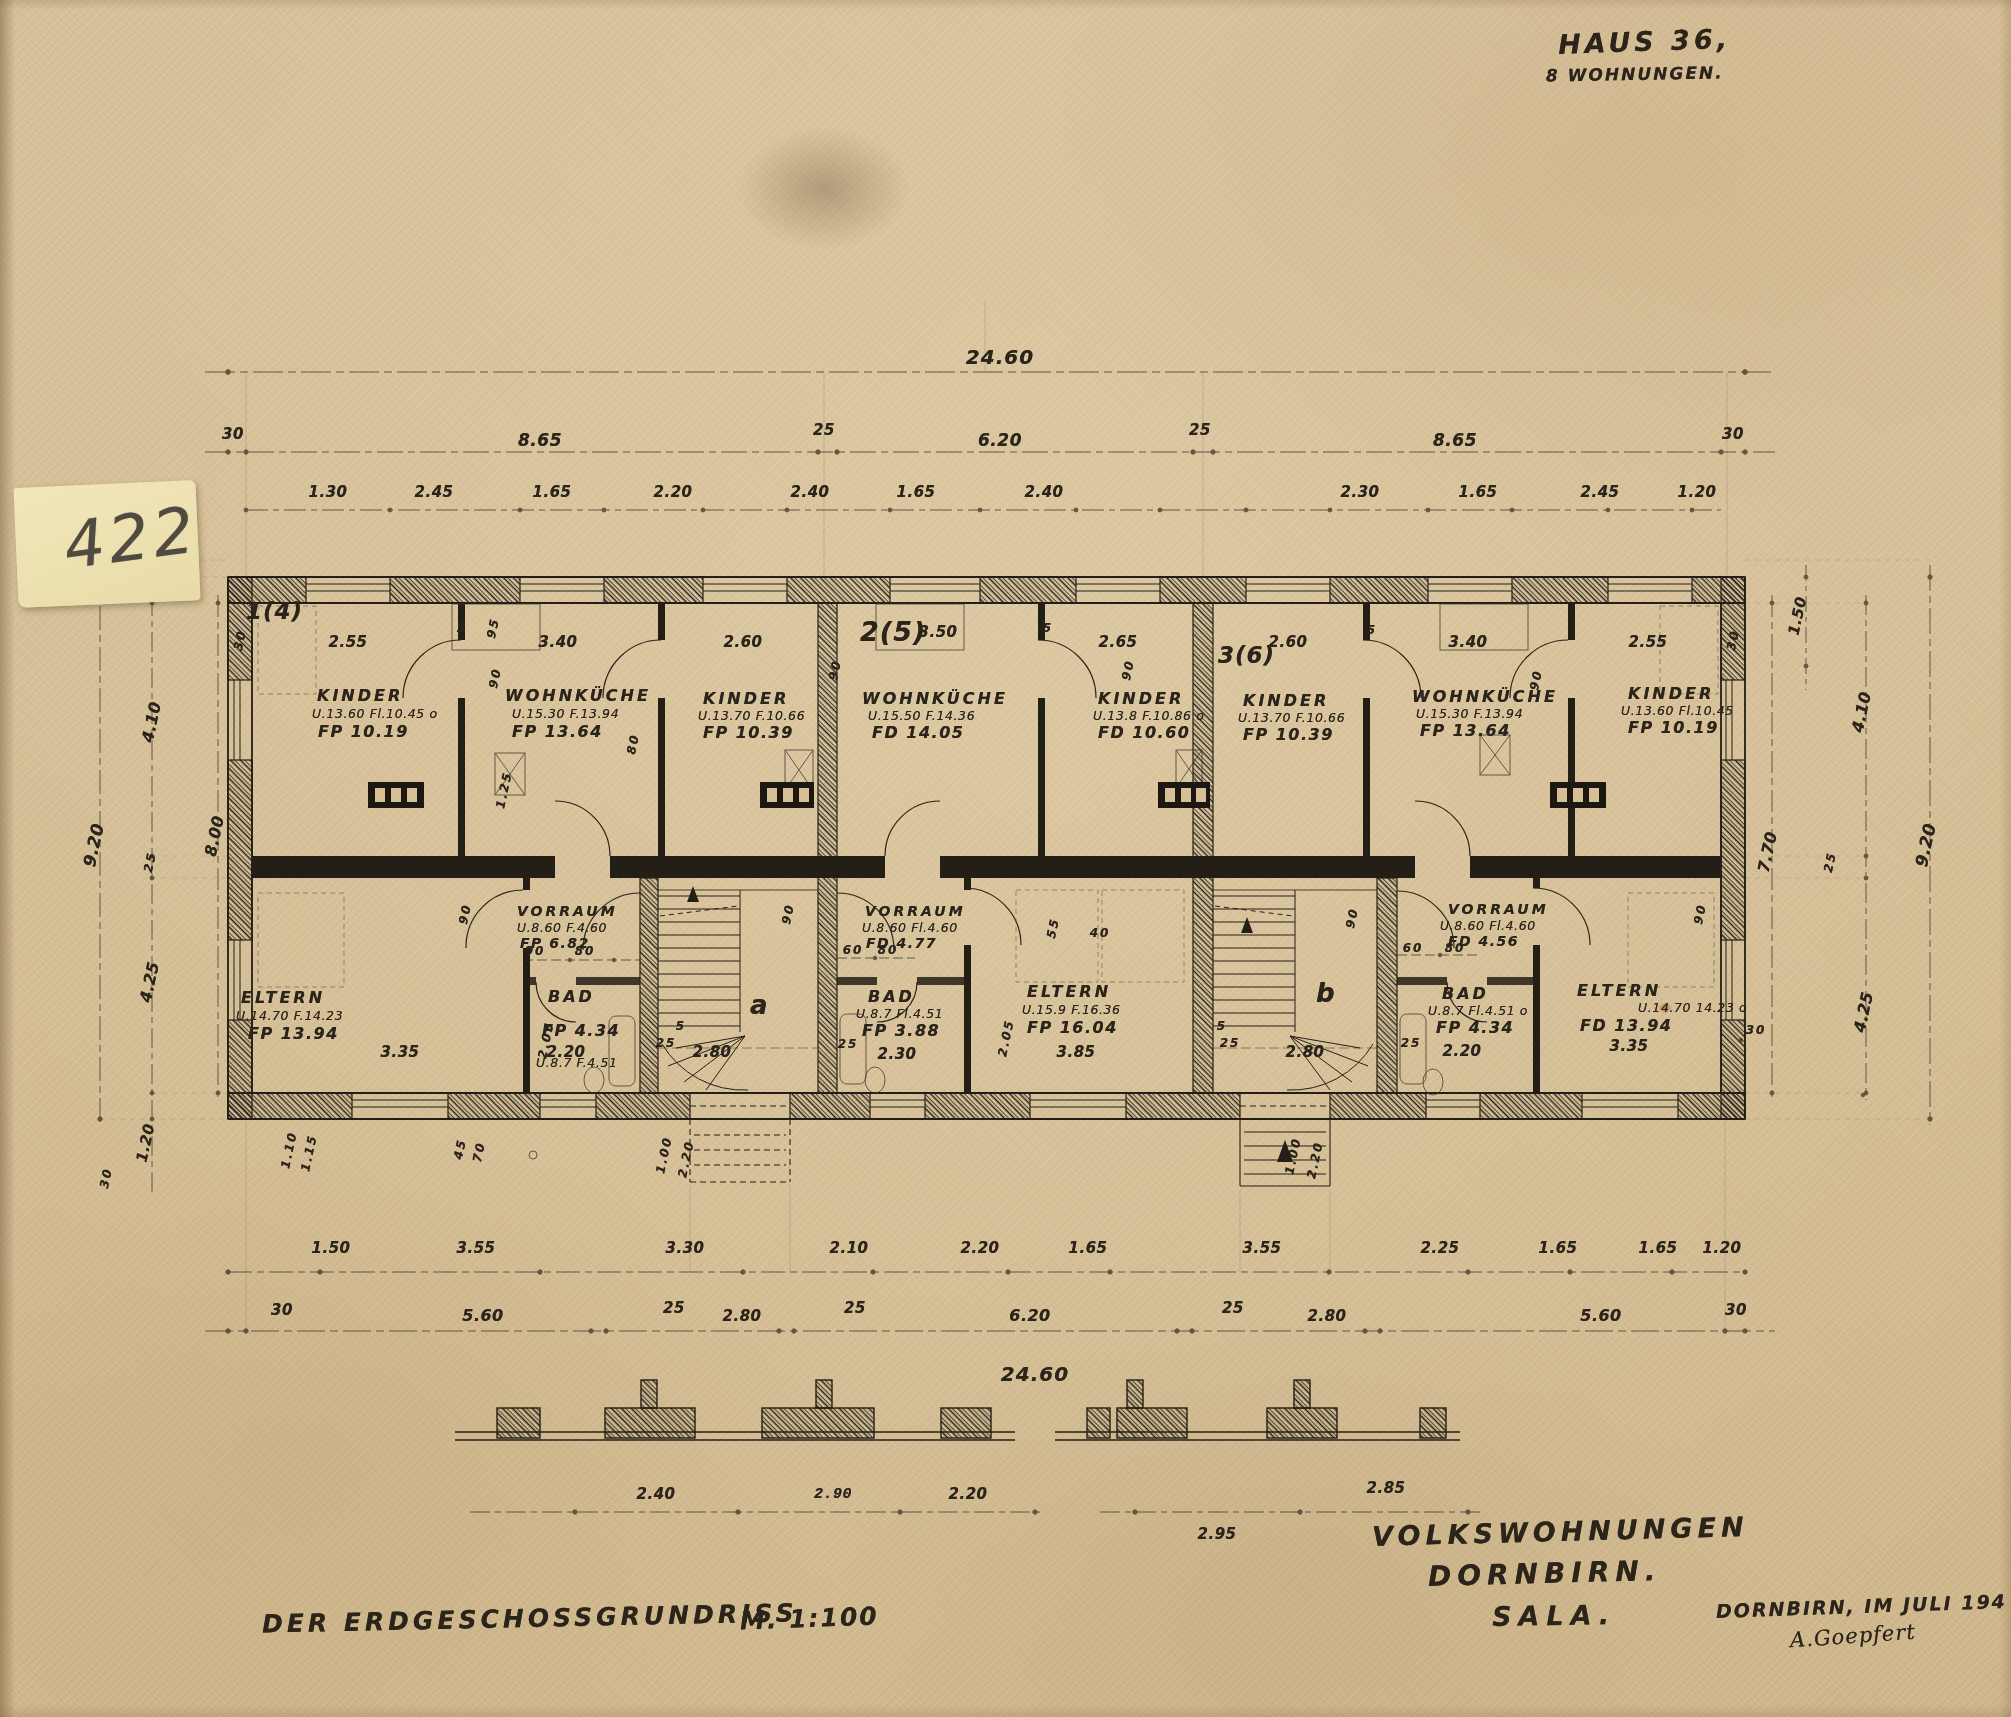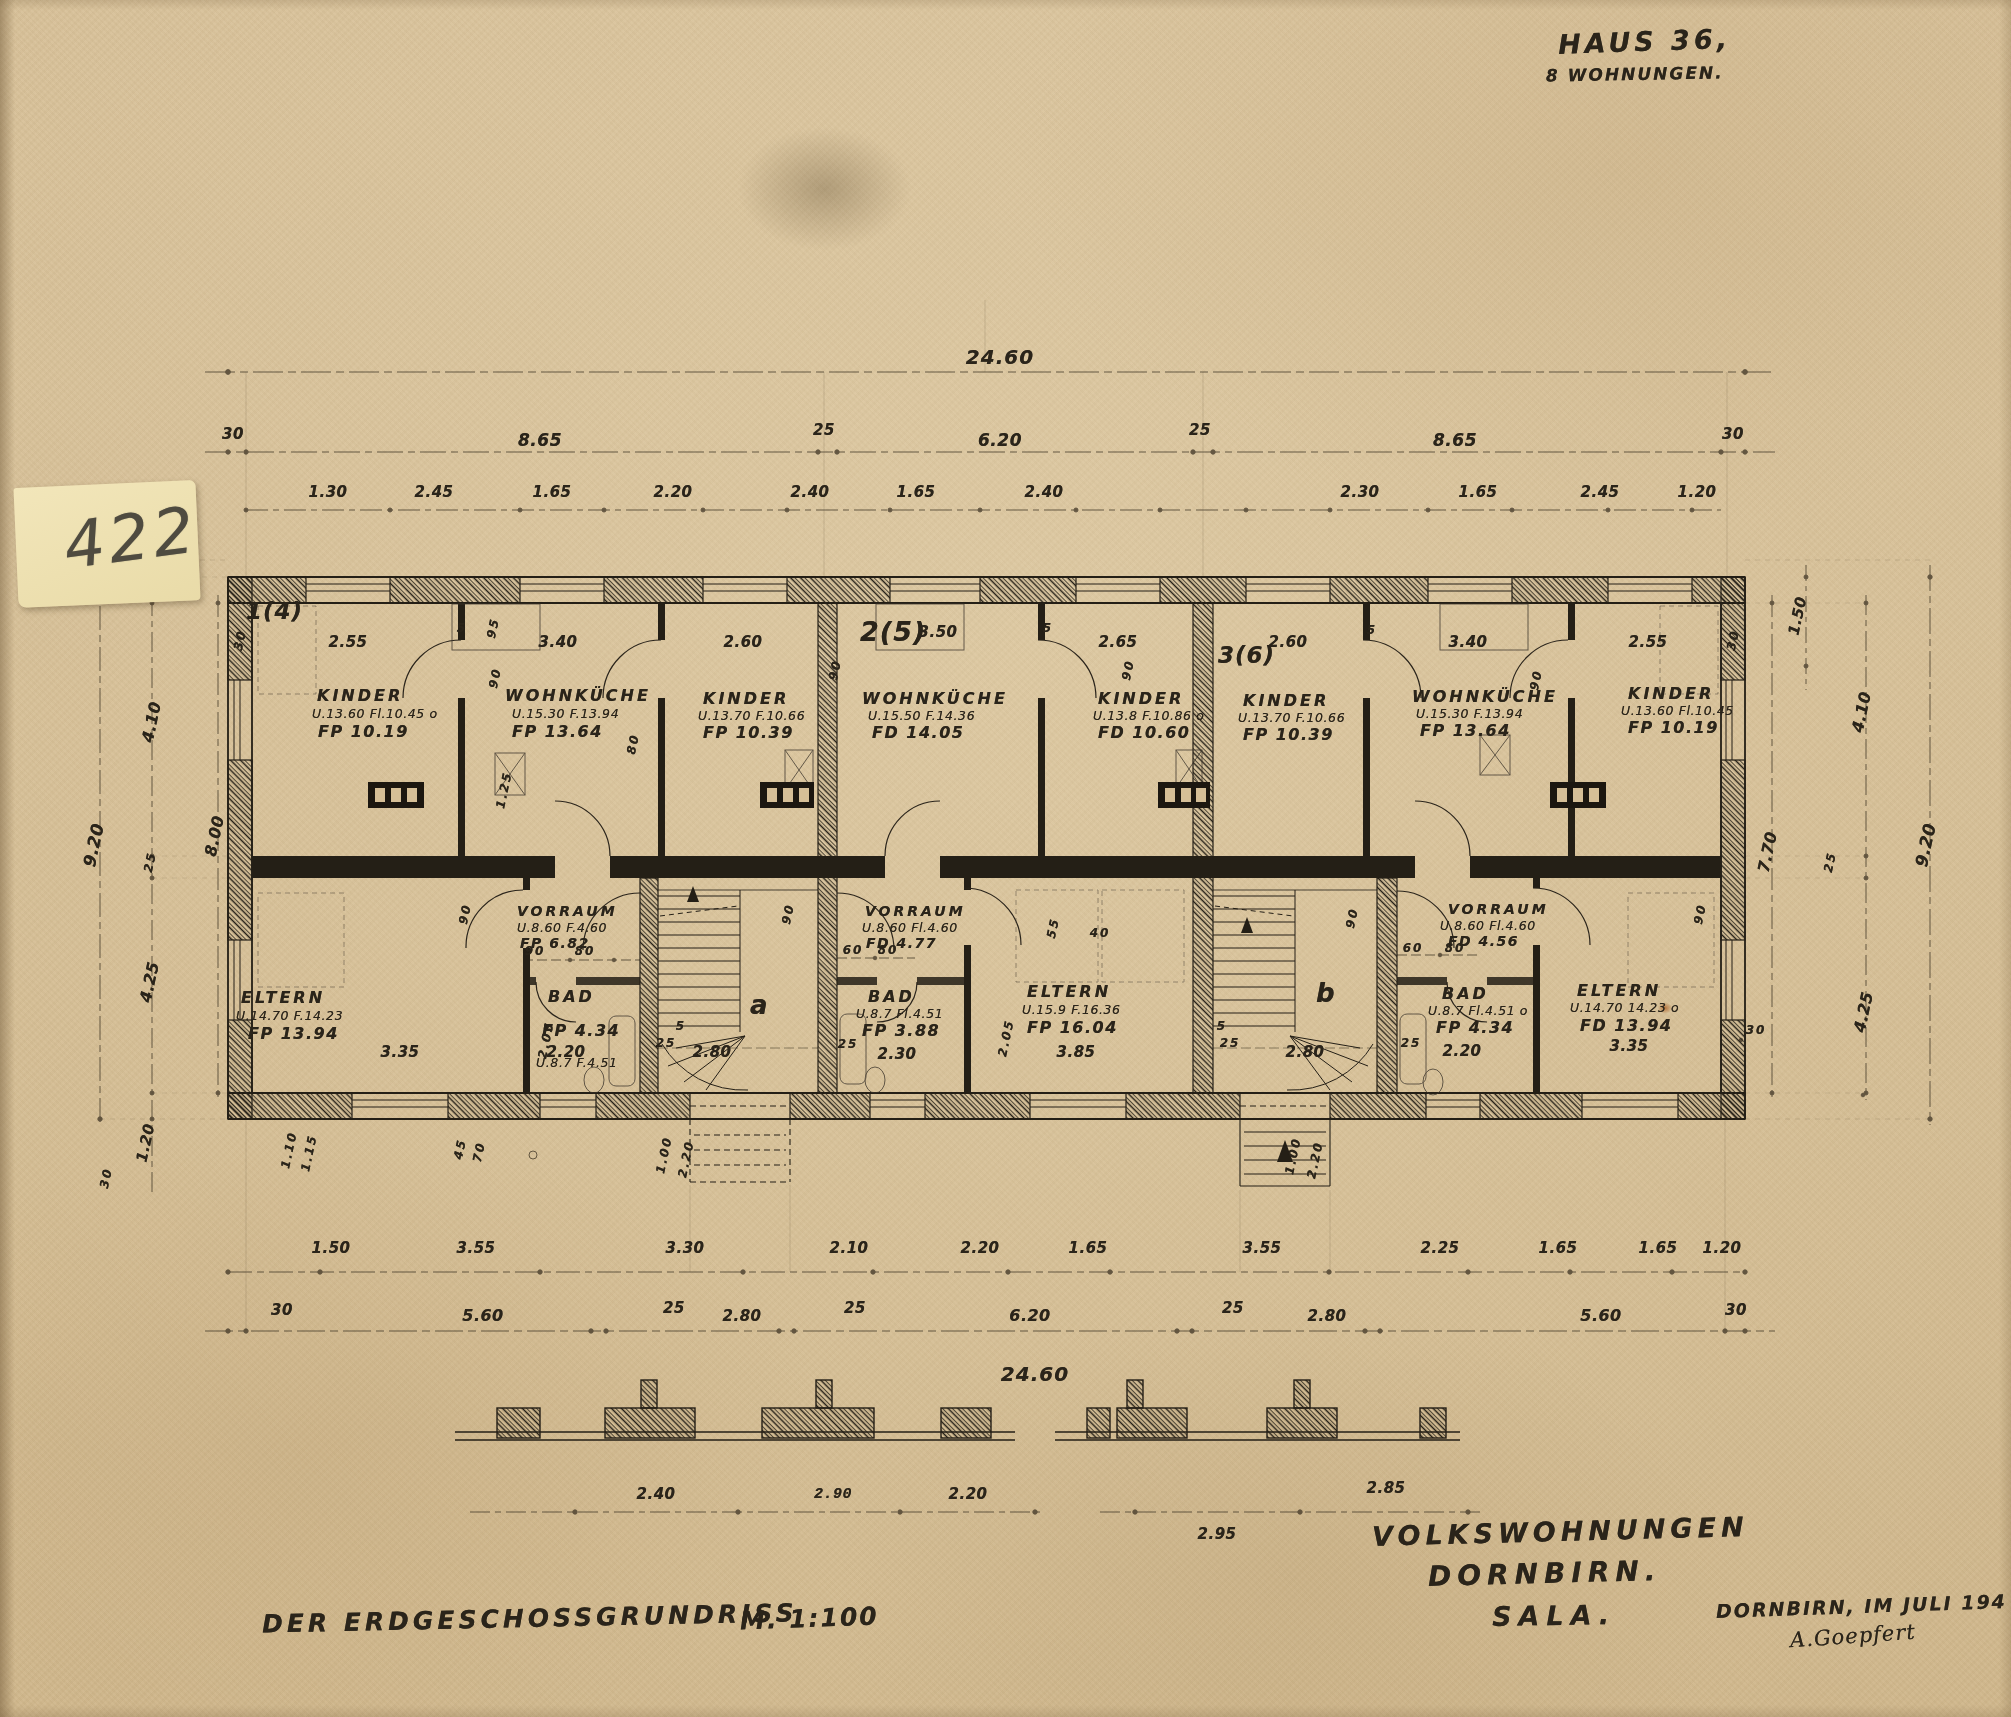--- a/index.html
+++ b/index.html
@@ -452,21 +452,21 @@
 
   <span class="t rn ink" style="left:1027px;top:984px;">ELTERN</span>
   <span class="t ra ink" style="left:1022px;top:1004px;">U.15.9 F.16.36</span>
   <span class="t rf ink" style="left:1027px;top:1020px;">FP 16.04</span>
 
   <span class="t rn ink" style="left:1442px;top:986px;">BAD</span>
   <span class="t ra ink" style="left:1428px;top:1005px;">U.8.7 Fl.4.51 o</span>
   <span class="t rf ink" style="left:1436px;top:1020px;">FP 4.34</span>
 
   <span class="t rn ink" style="left:1577px;top:983px;">ELTERN</span>
-  <span class="t ra ink" style="left:1570px;top:1002px;">U.14.70 14.23 o</span>
+  <span class="t ra ink" style="left:1638px;top:1002px;">U.14.70 14.23 o</span>
   <span class="t rf ink" style="left:1580px;top:1018px;">FD 13.94</span>
 
   <span class="t hand tot ink c" style="left:1000px;top:357px;">24.60</span>
   <span class="t hand tot ink c" style="left:1035px;top:1374px;">24.60</span>
 
   <span class="t hand dim ink c" style="left:233px;top:434px;">30</span>
   <span class="t hand dim ink c" style="left:540px;top:440px;font-size:17px;">8.65</span>
   <span class="t hand dim ink c" style="left:824px;top:430px;">25</span>
   <span class="t hand dim ink c" style="left:1000px;top:440px;font-size:17px;">6.20</span>
   <span class="t hand dim ink c" style="left:1200px;top:430px;">25</span>

